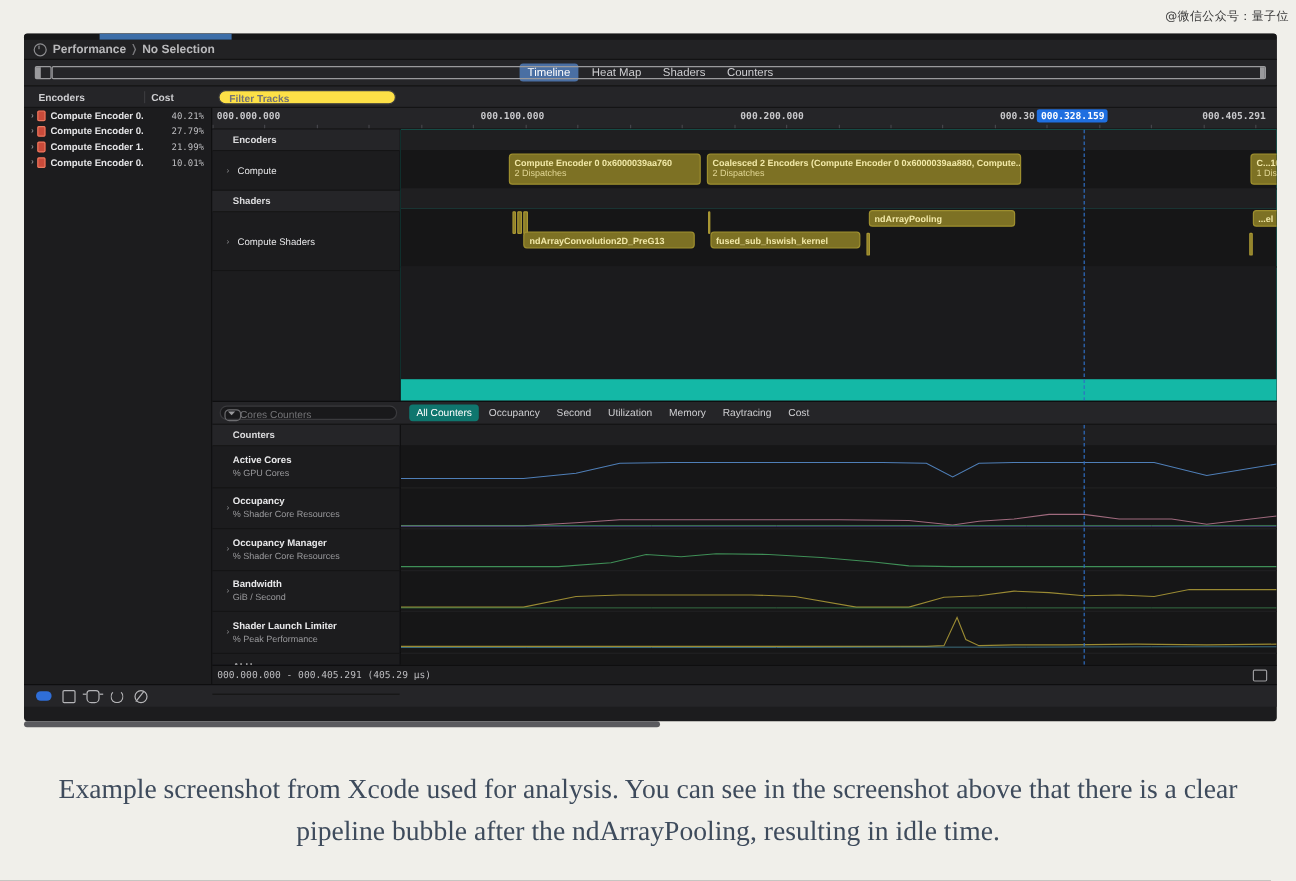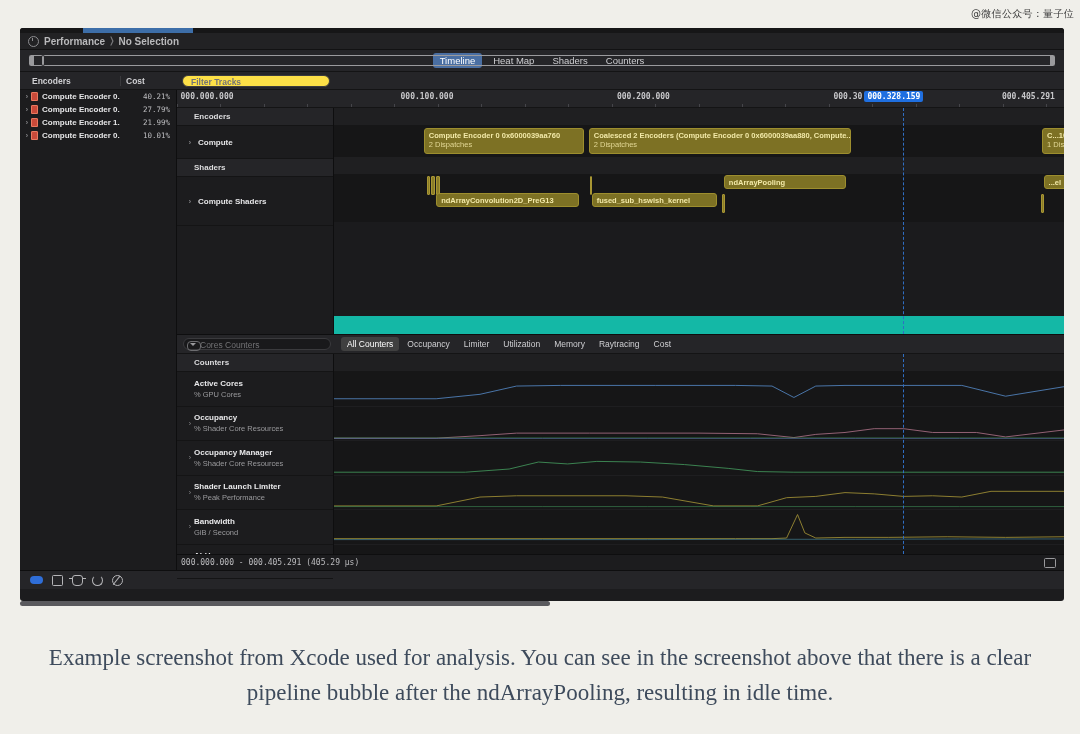--- a/index.html
+++ b/index.html
@@ -109,21 +109,21 @@
   .rticks i{position:absolute;bottom:0;width:1px;height:3px;background:#45454a;}
   .tlwrap{flex:1;display:flex;background:#141415;position:relative;}
   .tlnames{width:156px;flex:0 0 156px;background:#1c1c1e;border-right:1px solid #0e0e0f;}
   .grp{
     height:17px;background:#252528;display:flex;align-items:center;
     padding-left:17px;font-size:8px;font-weight:bold;color:#dcdcde;
     border-bottom:1px solid #141415;
   }
   .trk{
     height:32px;display:flex;align-items:center;padding-left:9px;
-    font-size:8px;font-weight:bold;color:#e4e4e6;border-bottom:1px solid #141415;
+    font-size:8px;font-weight:normal;color:#e4e4e6;border-bottom:1px solid #141415;
   }
   .trk .tw{margin-right:4px;}
   .tlcanvas{flex:1;position:relative;overflow:hidden;background:#14b8a6;}
   .rowbg{position:absolute;left:0;right:0;}
   .rowbg.grpbg{background:#1f1f21;}
   .rowbg.trkbg{background:#161617;border-bottom:1px solid #1e1e20;}
   .rowbg.empty{background:#1b1b1d;}
   .blk{
     position:absolute;background:#7d7124;border-radius:3px;
     box-sizing:border-box;border:1px solid #9d8e2e;
@@ -150,21 +150,21 @@
   }
   .cfbox .ficon:before{
     content:"";position:absolute;left:2px;top:1.5px;border-left:3px solid transparent;
     border-right:3px solid transparent;border-top:3px solid #9a9a9d;
   }
   .ctabs{display:flex;gap:2px;margin-left:10px;}
   .ctabs button{
     background:none;border:none;color:#cfcfd2;font-size:8.5px;padding:2px 6px;
     border-radius:3px;font-family:"Liberation Sans",sans-serif;cursor:default;
   }
-  .ctabs button.on{background:#404040;color:#fff;}
+  .ctabs button.on{background:#0f766e;color:#fff;}
   .cbody{display:flex;flex:1;min-height:0;}
   .cnames{width:156px;flex:0 0 156px;background:#1c1c1e;border-right:1px solid #0e0e0f;}
   .crow{
     height:34.5px;border-bottom:1px solid #141415;display:flex;align-items:center;
     padding-left:9px;box-sizing:border-box;
   }
   .crow .txt{line-height:11px;}
   .ctitle{font-size:8px;font-weight:bold;color:#e8e8ea;}
   .cunit{font-size:7.5px;color:#9a9a9d;}
   .cplot{flex:1;position:relative;background:#161617;overflow:hidden;}
@@ -367,21 +367,21 @@
       </div>
 
       <div class="cfilter">
         <div class="cfbox">
           <span class="ficon"></span>
           <span>Cores Counters</span>
         </div>
         <div class="ctabs">
           <button class="on">All Counters</button>
           <button>Occupancy</button>
-          <button>Limiter</button>
+          <button>Second</button>
           <button>Utilization</button>
           <button>Memory</button>
           <button>Raytracing</button>
           <button>Cost</button>
         </div>
       </div>
 
       <div class="cbody">
         <div class="cnames">
           <div class="grp" style="padding-left:17px">Counters</div>
@@ -402,29 +402,29 @@
           <div class="crow">
             <span class="tw">›</span>
             <span class="txt">
               <span class="ctitle">Occupancy Manager</span><br>
               <span class="cunit">% Shader Core Resources</span>
             </span>
           </div>
           <div class="crow">
             <span class="tw">›</span>
             <span class="txt">
+              <span class="ctitle">Bandwidth</span><br>
+              <span class="cunit">GiB / Second</span>
+            </span>
+          </div>
+          <div class="crow">
+            <span class="tw">›</span>
+            <span class="txt">
               <span class="ctitle">Shader Launch Limiter</span><br>
               <span class="cunit">% Peak Performance</span>
-            </span>
-          </div>
-          <div class="crow">
-            <span class="tw">›</span>
-            <span class="txt">
-              <span class="ctitle">Bandwidth</span><br>
-              <span class="cunit">GiB / Second</span>
             </span>
           </div>
           <div class="crow">
             <span class="tw">›</span>
             <span class="txt">
               <span class="ctitle">ALU</span><br>
               <span class="cunit">% Peak ALU Performance</span>
             </span>
           </div>
         </div>

